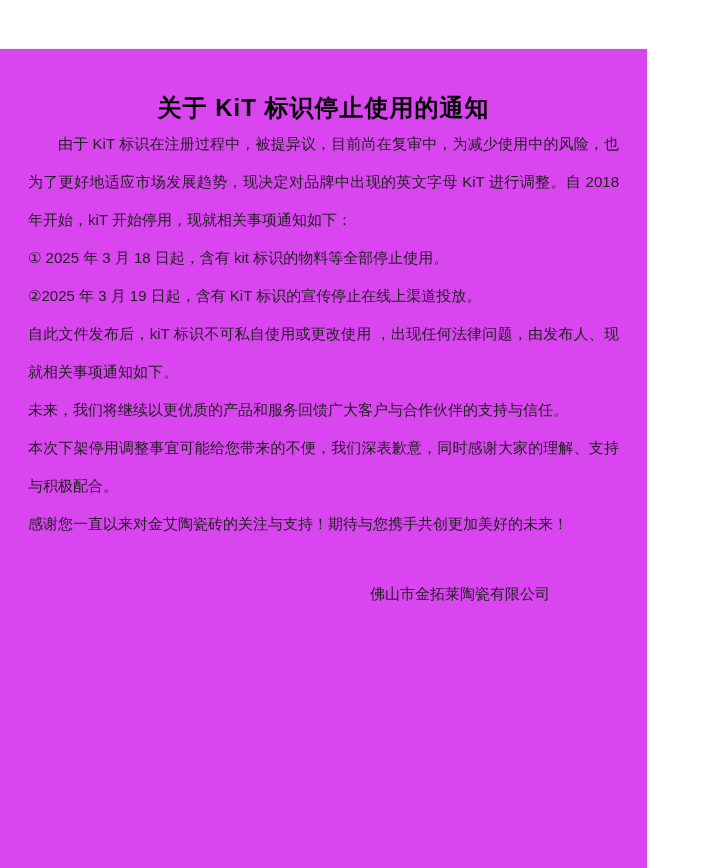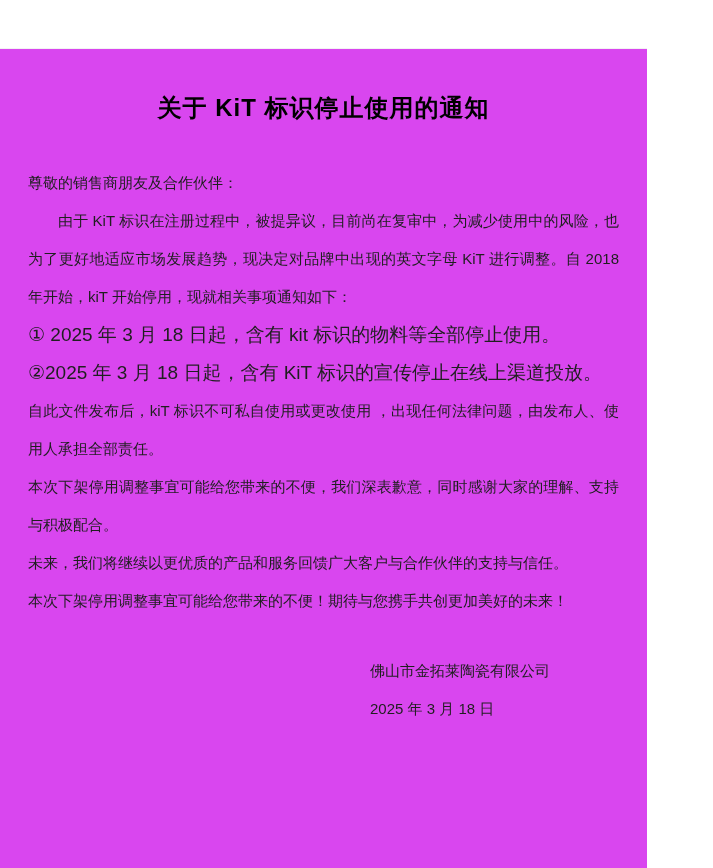--- a/index.html
+++ b/index.html
@@ -47,21 +47,21 @@
   }
   .section-heading {
     margin: 0;
     font-size: 16px;
     font-weight: bold;
     line-height: 38px;
     color: #000000;
   }
   .list-item {
     margin: 0;
-    font-size: 19px;
+    font-size: 15px;
     line-height: 38px;
   }
   .signature-block {
     margin: 32px 0 0 342px;
   }
   .signature-line {
     margin: 0;
     font-size: 15px;
     line-height: 38px;
   }
@@ -85,41 +85,39 @@
   }
 </style>
 </head>
 <body>
 
 <div class="page">
   <div class="doc">
 
     <h1 class="doc-title">关于 KiT 标识停止使用的通知</h1>
 
-    <p class="salutation">尊敬的销售商朋友及合作伙伴：</p>
 
     <p class="para indent">由于 KiT 标识在注册过程中，被提异议，目前尚在复审中，为减少使用中的风险，也为了更好地适应市场发展趋势，现决定对品牌中出现的英文字母 KiT 进行调整。自 2018 年开始，kiT 开始停用，现就相关事项通知如下：</p>
 
 
     <p class="list-item">① 2025 年 3 月 18 日起，含有 kit 标识的物料等全部停止使用。</p>
 
-    <p class="list-item">②2025 年 3 月 18 日起，含有 KiT 标识的宣传停止在线上渠道投放。</p>
+    <p class="list-item">②2025 年 3 月 19 日起，含有 KiT 标识的宣传停止在线上渠道投放。</p>
 
 
-    <p class="para">自此文件发布后，kiT 标识不可私自使用或更改使用 ，出现任何法律问题，由发布人、使用人承担全部责任。</p>
+    <p class="para">自此文件发布后，kiT 标识不可私自使用或更改使用 ，出现任何法律问题，由发布人、现就相关事项通知如下。</p>
+
+    <p class="para">未来，我们将继续以更优质的产品和服务回馈广大客户与合作伙伴的支持与信任。</p>
 
     <p class="para">本次下架停用调整事宜可能给您带来的不便，我们深表歉意，同时感谢大家的理解、支持与积极配合。</p>
 
-    <p class="para">未来，我们将继续以更优质的产品和服务回馈广大客户与合作伙伴的支持与信任。</p>
-
-    <p class="para">本次下架停用调整事宜可能给您带来的不便！期待与您携手共创更加美好的未来！</p>
+    <p class="para">感谢您一直以来对金艾陶瓷砖的关注与支持！期待与您携手共创更加美好的未来！</p>
 
     <div class="signature-block">
       <p class="signature-line">佛山市金拓莱陶瓷有限公司</p>
-      <p class="signature-line">2025 年 3 月 18 日</p>
     </div>
 
   </div>
 
   <div class="bottom-bar">
     <div class="bottom-bar-thumb"></div>
   </div>
 </div>
 
 </body></html>

